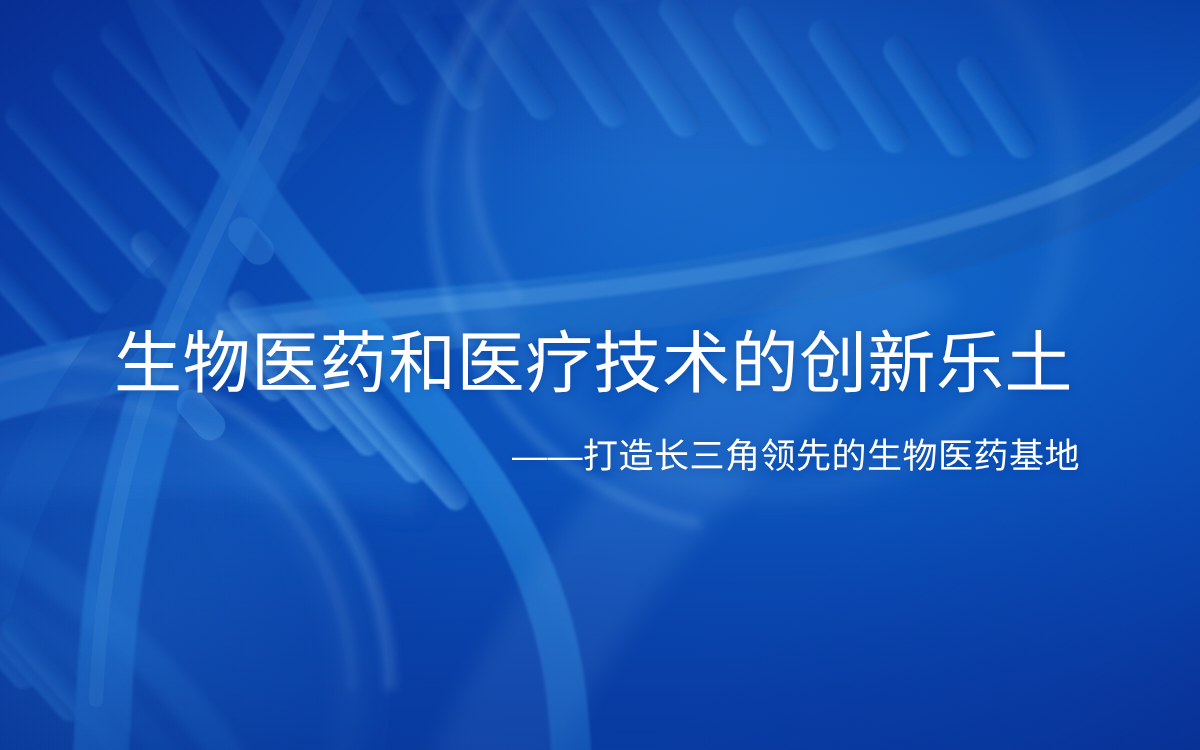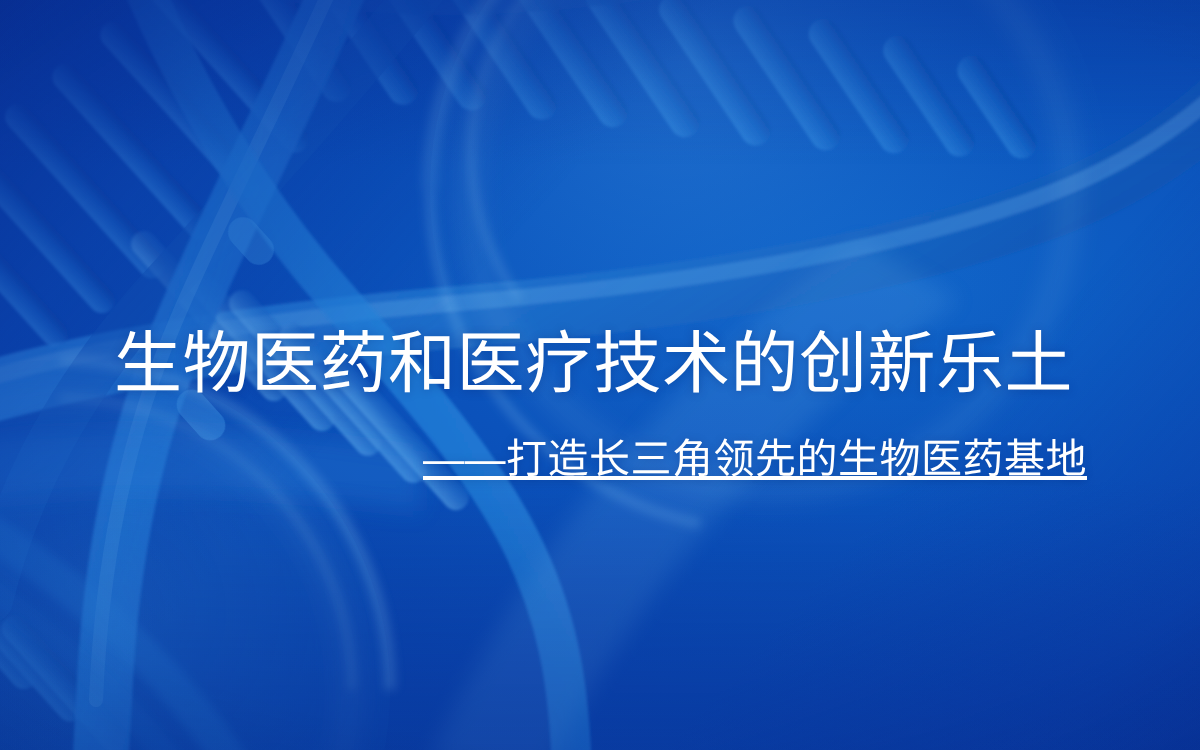--- a/index.html
+++ b/index.html
@@ -74,32 +74,31 @@
     color: #ffffff;
     font-size: 68px;
     line-height: 1.0;
     letter-spacing: 0.5px;
     font-weight: 400;
     white-space: nowrap;
     text-shadow: 0 1px 10px rgba(4,28,96,0.28);
   }
   .subline {
     position: absolute;
-    left: 121px;
+    left: 114px;
     top: 438px;
     width: 966px;
     text-align: right;
     color: #ffffff;
-    font-size: 41px;
+    font-size: 35px;
     line-height: 1.05;
     letter-spacing: 0.5px;
     font-weight: 400;
     white-space: nowrap;
     text-shadow: 0 1px 8px rgba(4,28,96,0.25);
-    text-decoration: underline;
   }
 
   
   .vignette {
     position: absolute;
     inset: 0;
     background: radial-gradient(115% 105% at 50% 45%,
         rgba(0,0,0,0) 52%, rgba(3,22,84,0.22) 100%);
     pointer-events: none;
   }

